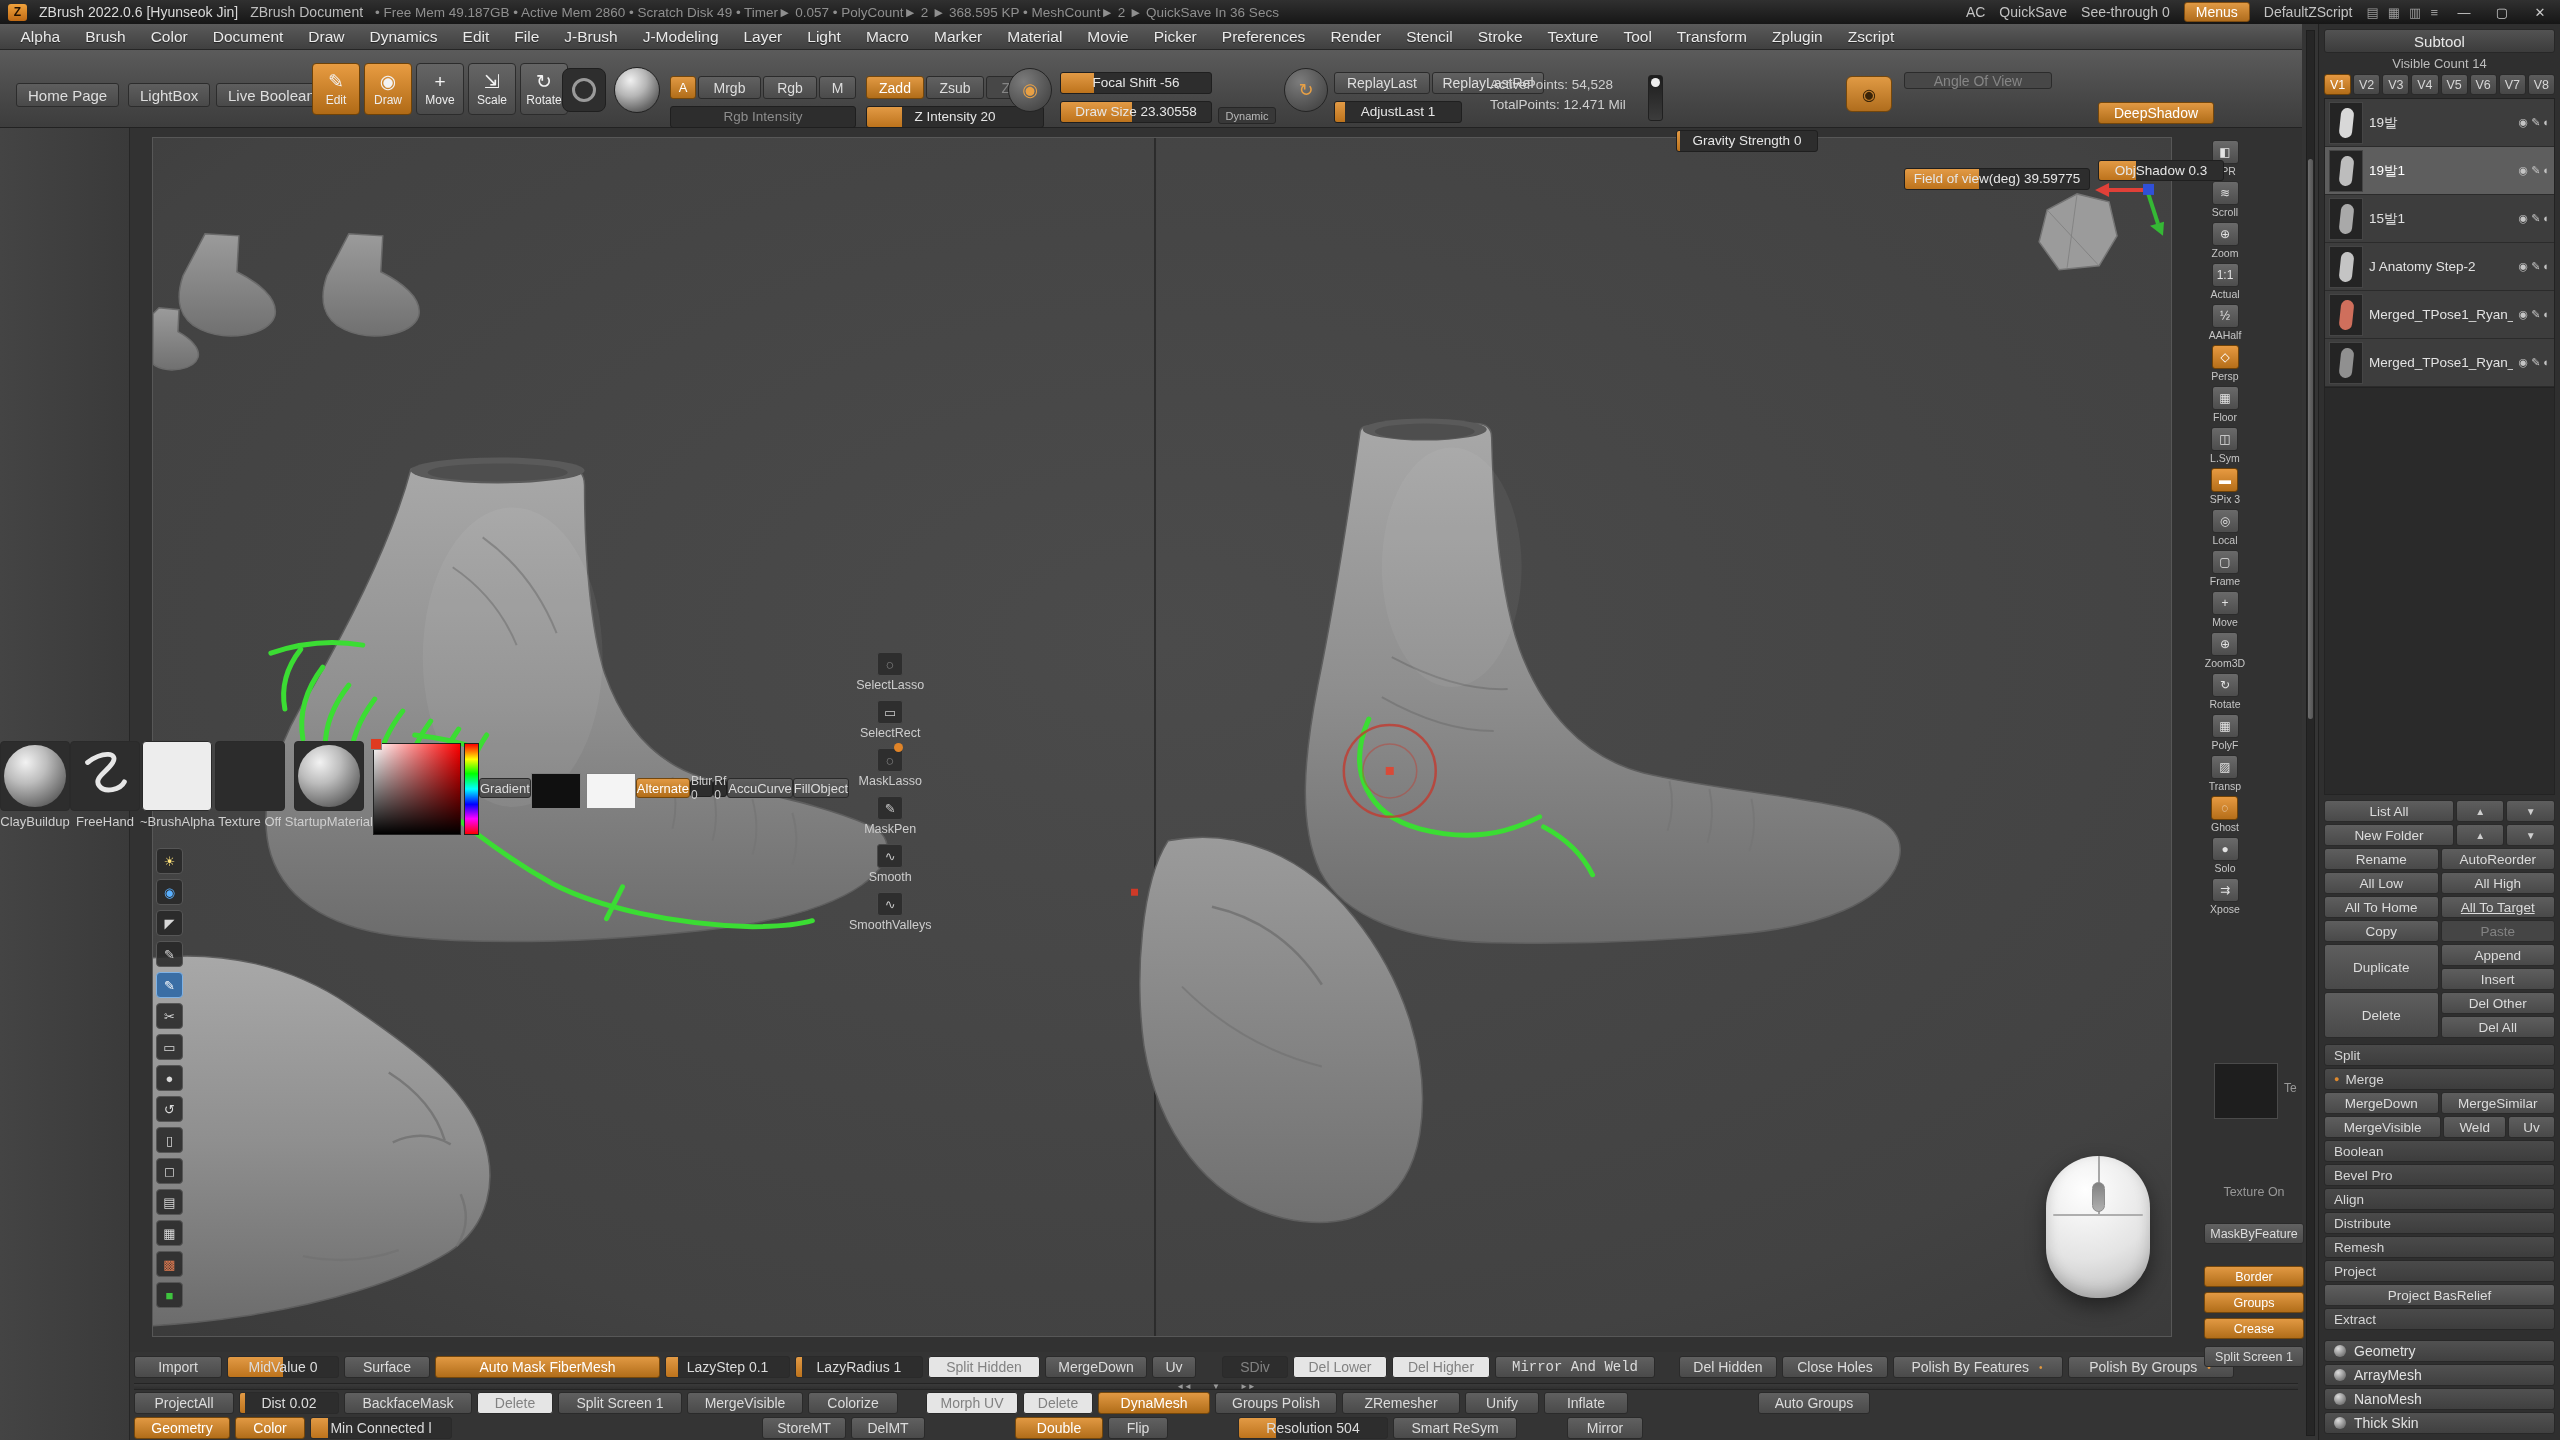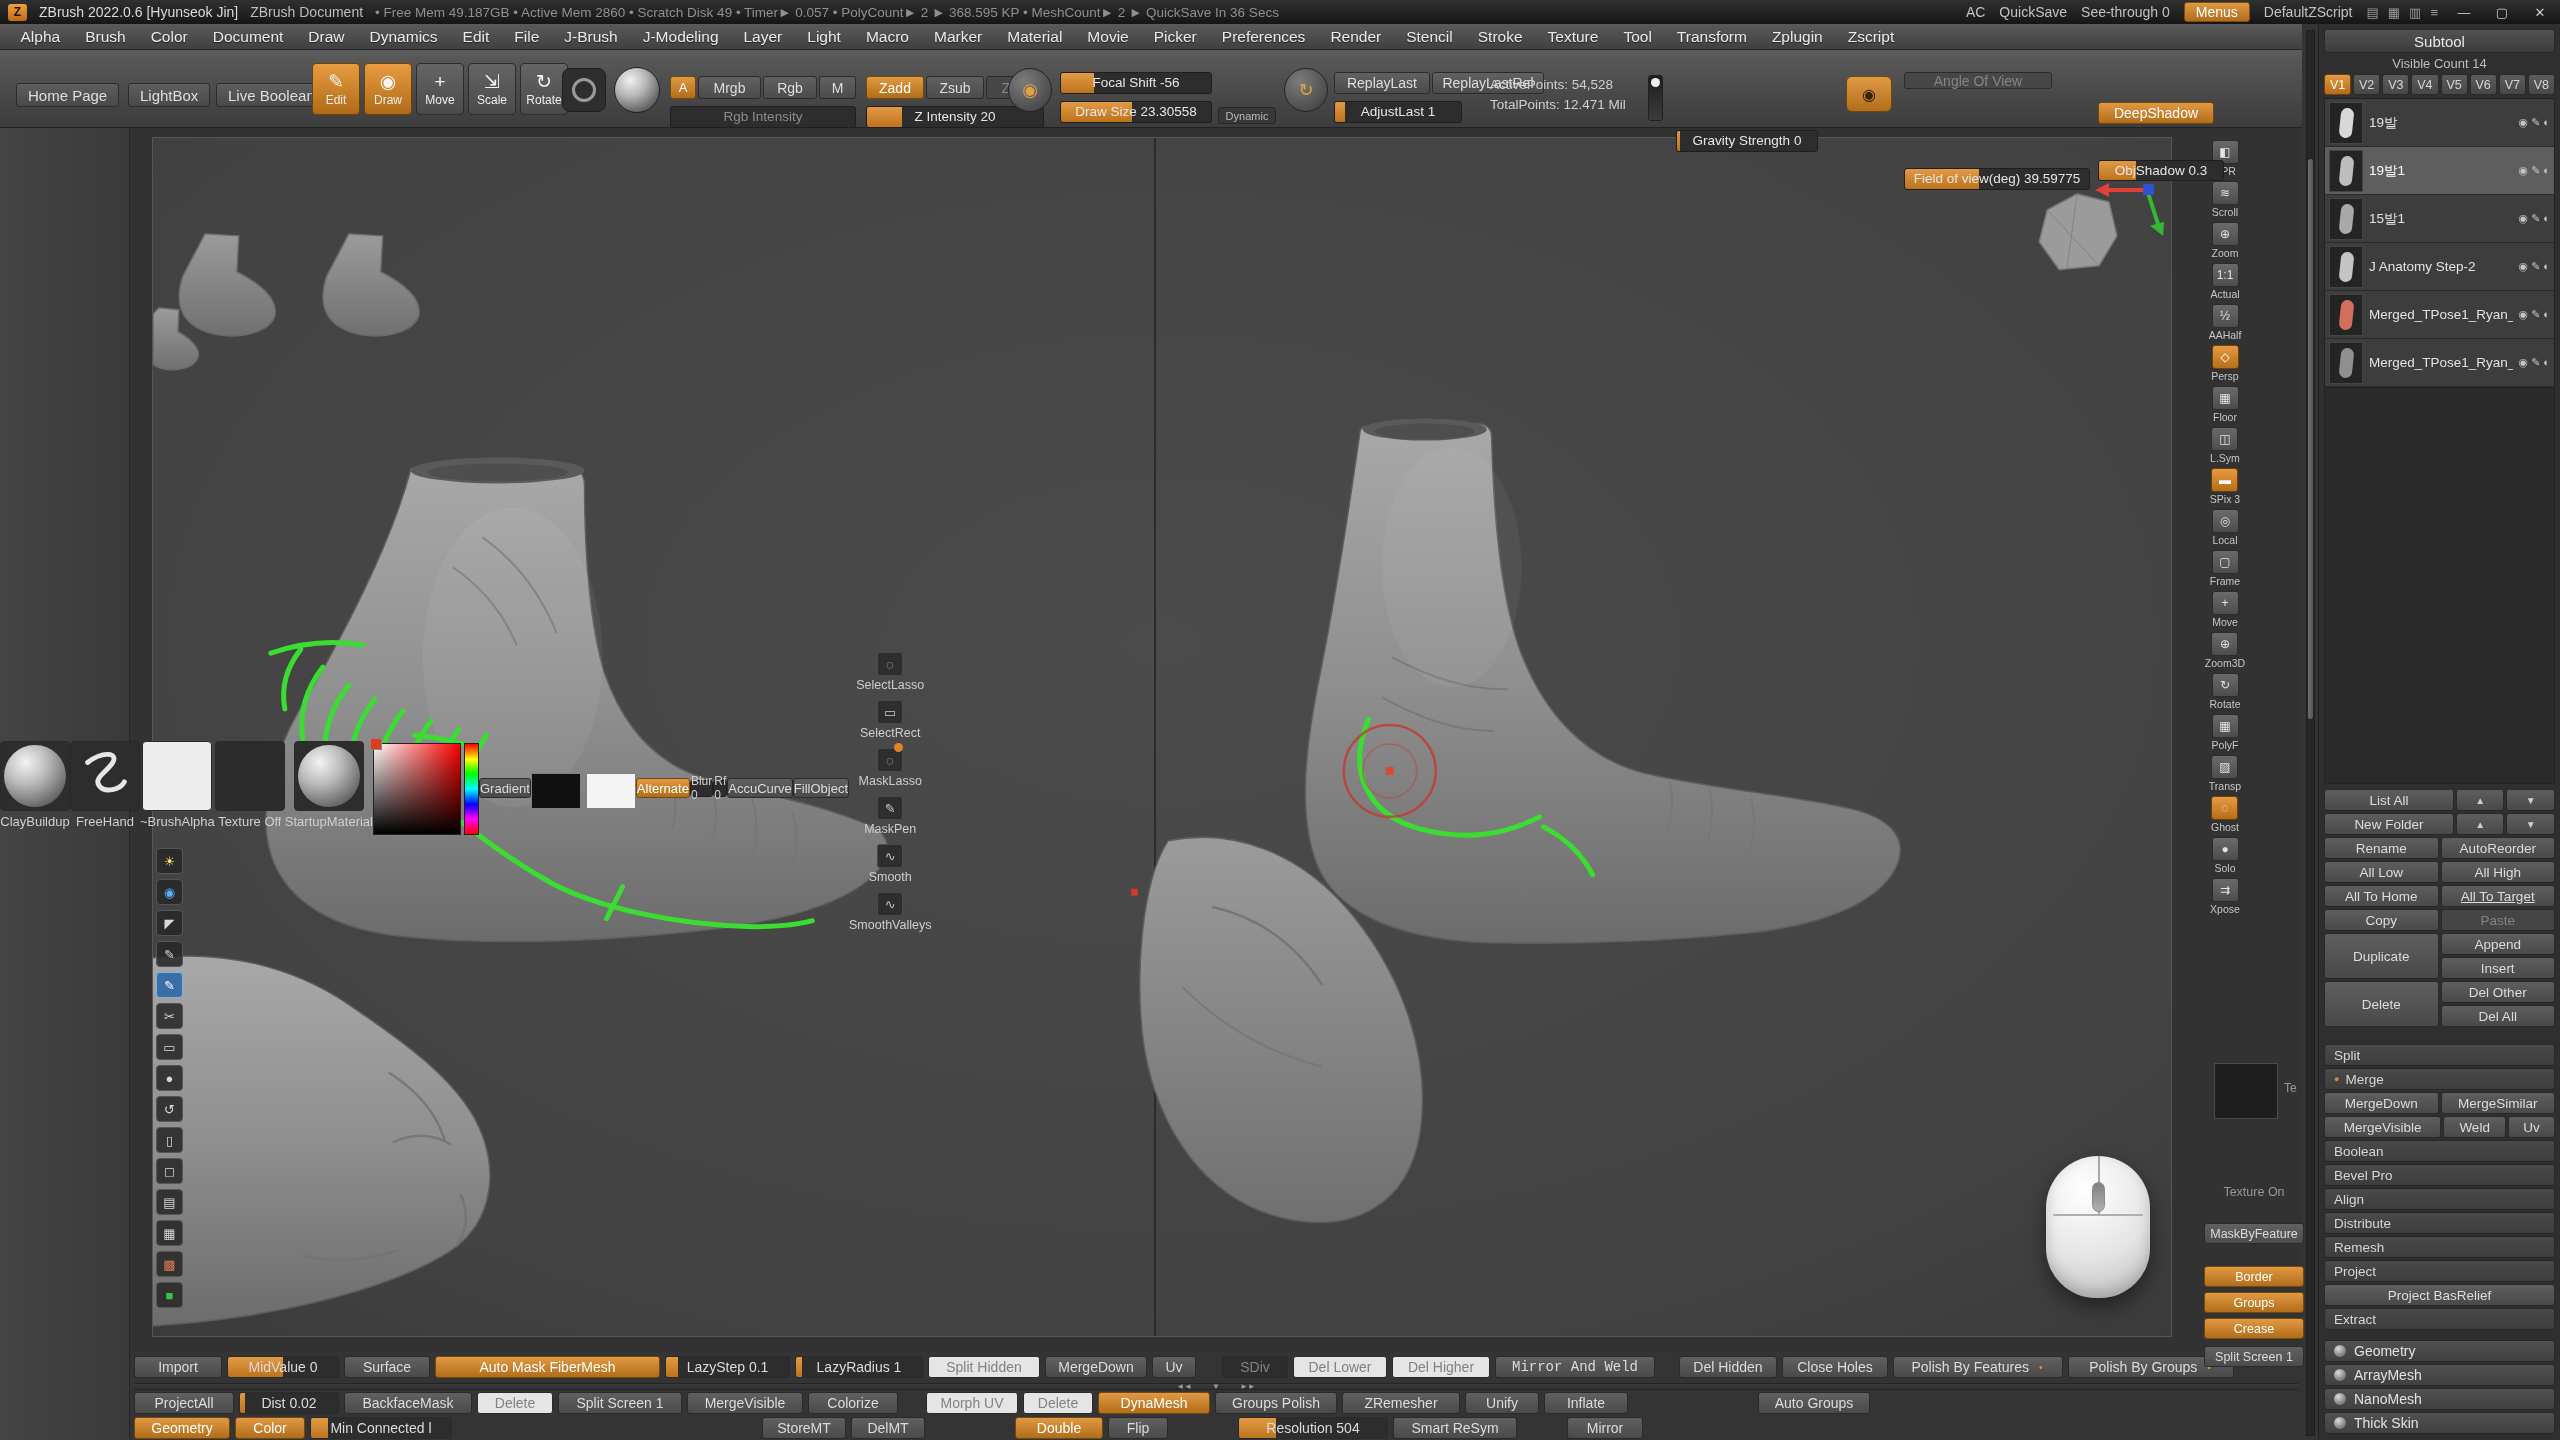--- a/index.html
+++ b/index.html
@@ -168,21 +168,21 @@
 .st-row.sel .st-name{color:#fff}
 .st-icons{display:flex;gap:3px;flex:none}
 .st-ic{font-size:11px;color:#c4c4c4}
 .st-empty{flex:1;background:#2a2a2a;border:1px solid #232323;border-top:none;margin-bottom:5px}
 .st-btnrow{display:flex;gap:2px;margin-bottom:2px;flex:none}
 .st-btn{height:22px;display:flex;align-items:center;justify-content:center;font-size:13.5px;
   background:linear-gradient(#5e5e5e,#494949);border:1px solid #2a2a2a;border-radius:3px;
   color:#dcdcdc;padding:0 3px;white-space:nowrap;overflow:hidden}
 .st-btn.ic{font-size:10px;color:#cfcfcf}
 .st-btn.disabled{background:#454545;color:#838383}
-.st-grid2{display:grid;grid-template-columns:1fr 1fr;grid-auto-rows:22px;gap:2px;margin-bottom:17px;flex:none}
+.st-grid2{display:grid;grid-template-columns:1fr 1fr;grid-auto-rows:22px;gap:2px;margin-bottom:6px;flex:none}
 .st-grid2 .tall{grid-row:span 2;height:auto}
 .st-sec{height:22px;display:flex;align-items:center;gap:6px;padding-left:9px;flex:none;
   background:linear-gradient(#4a4a4a,#3d3d3d);border:1px solid #282828;border-radius:3px;
   font-size:13.5px;color:#d6d6d6;margin-bottom:2px}
 .st-dot{color:#e08a2e;font-size:9px}
 #palette-list{margin-top:8px}
 .pal-item{height:22px;display:flex;align-items:center;gap:8px;padding-left:9px;
   background:linear-gradient(#515151,#404040);border:1px solid #282828;border-radius:3px;
   font-size:14px;color:#e2e2e2;margin-bottom:2px}
 .pal-circ{width:12px;height:12px;border-radius:50%;background:radial-gradient(circle at 35% 30%,#ddd,#888 60%,#555)}

